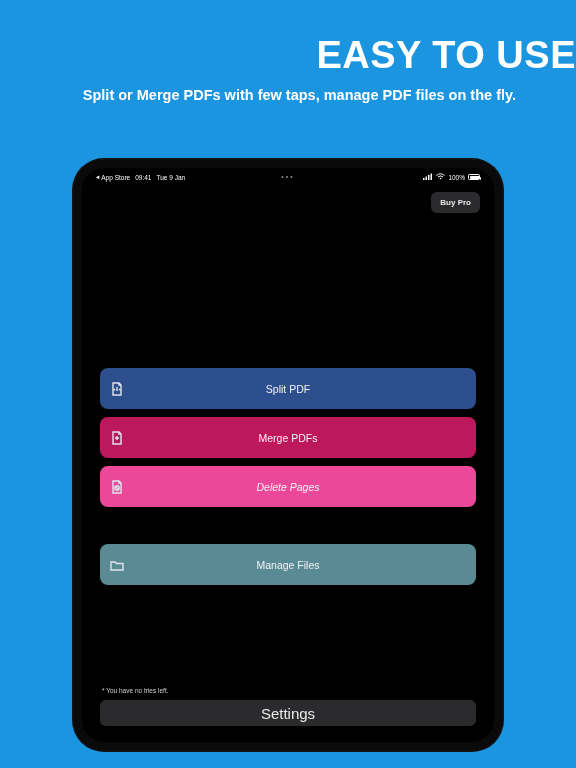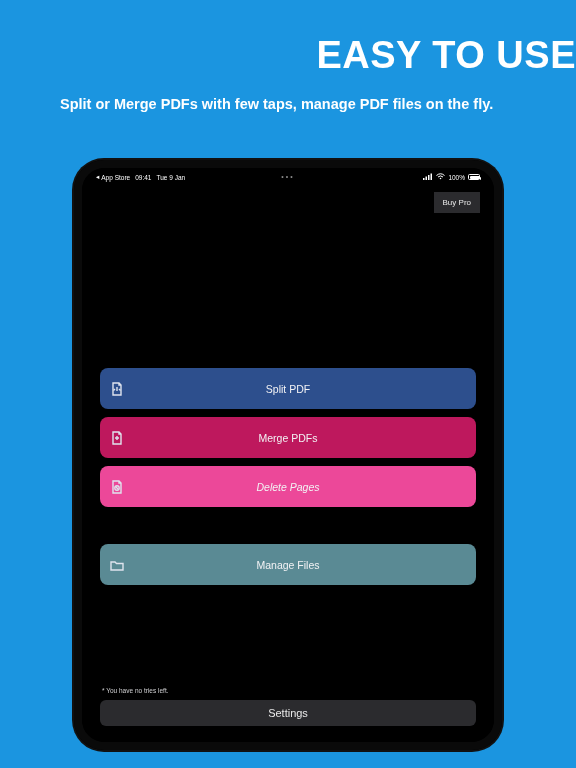--- a/index.html
+++ b/index.html
@@ -13,26 +13,26 @@
     }
     .headline {
       text-align: right;
       color: #fff;
       font-weight: 800;
       font-size: 38px;
       letter-spacing: 0.5px;
       margin-top: 34px;
     }
     .subhead {
-      text-align: left;
+      text-align: right;
       color: #fff;
       font-weight: 700;
       font-size: 14.5px;
       line-height: 1.35;
-      margin-top: 18px;
+      margin-top: 9px;
       padding: 0 60px;
     }
     .device {
       position: absolute;
       left: 50%;
       transform: translateX(-50%);
       top: 160px;
       width: 428px;
       height: 590px;
       background: #000;
@@ -64,23 +64,23 @@
     .bat { width: 12px; height: 6px; border: 0.7px solid #fff; border-radius: 1.5px; position: relative; }
     .bat::after { content: ""; position: absolute; right: -2px; top: 1.5px; width: 1px; height: 3px; background: #fff; border-radius: 0 1px 1px 0; }
     .bat .fill { position: absolute; left: 0.5px; top: 0.5px; bottom: 0.5px; width: 10px; background: #fff; border-radius: 1px; }
     .buy-pro {
       position: absolute;
       right: 14px;
       top: 24px;
       background: #2b2b2e;
       color: #eaeaea;
       font-size: 8px;
-      font-weight: 400;
+      font-weight: 700;
       padding: 6px 9px;
-      border-radius: 0;
+      border-radius: 6px;
     }
     .main-buttons {
       position: absolute;
       left: 18px; right: 18px;
       top: 200px;
       display: flex;
       flex-direction: column;
       gap: 8px;
     }
     .mb {
@@ -121,21 +121,21 @@
       font-size: 6.5px;
     }
     .settings-btn {
       position: absolute;
       left: 18px; right: 18px;
       bottom: 16px;
       height: 26px;
       background: #2b2b2e;
       border-radius: 6px;
       color: #eaeaea;
-      font-size: 11px;
+      font-size: 15px;
       display: flex;
       align-items: center;
       justify-content: center;
     }
   </style>
 </head>
 <body>
 
 <div class="headline">EASY TO USE</div>
 <div class="subhead">Split or Merge PDFs with few taps, manage PDF files on the fly.</div>

